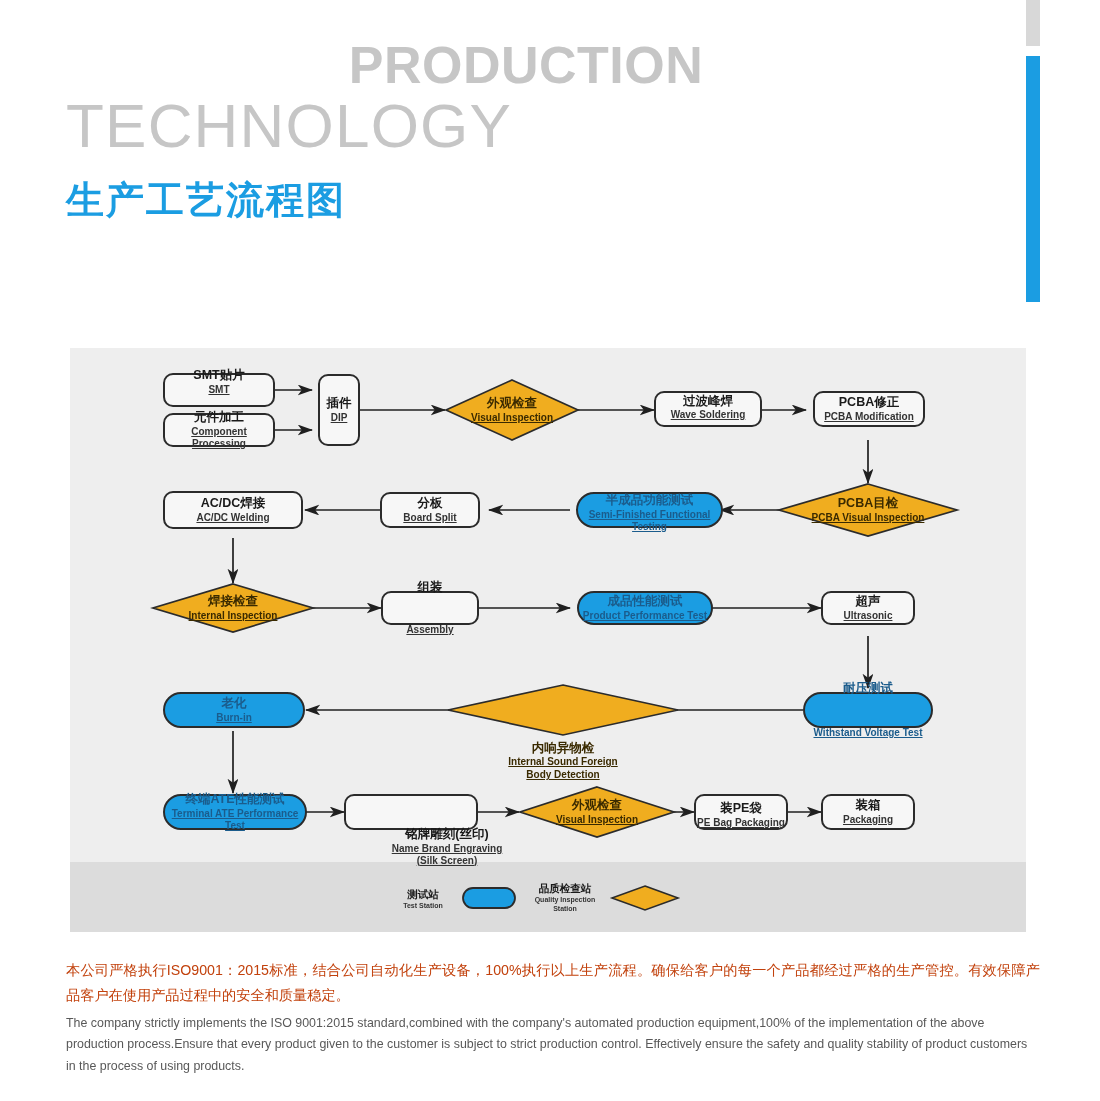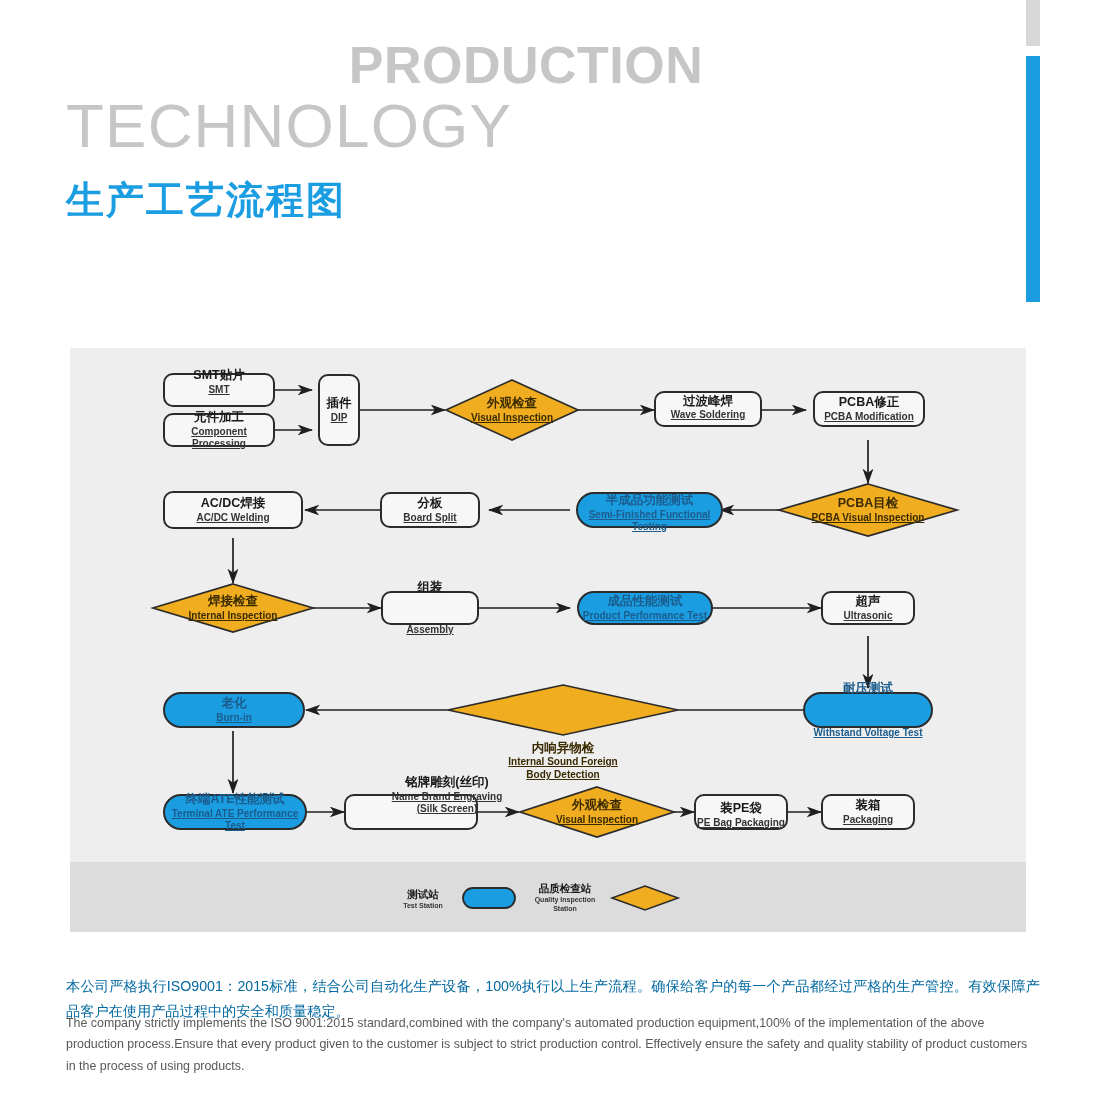--- a/index.html
+++ b/index.html
@@ -55,21 +55,21 @@
   .node.diamond .en{color:#3a2a00;}
 
   
   .lg{position:absolute;text-align:center;}
   .lg .cn{font-size:10.5px;font-weight:bold;color:#1a1a1a;line-height:1.2;}
   .lg .en{font-size:7px;font-weight:bold;color:#333;line-height:1.25;margin-top:1px;}
 
   
   .para-cn{
     position:absolute;left:66px;top:958px;width:974px;
-    font-size:14.2px;line-height:1.75;color:#0369a1;text-align:justify;margin-top:16px;
+    font-size:14.2px;line-height:1.75;color:#c2410c;text-align:justify;
   }
   .para-en{
     position:absolute;left:66px;top:1013px;width:974px;
     font-size:12.4px;line-height:1.72;color:#585858;text-align:left;
   }
 </style>
 </head>
 <body>
 
 <div class="bar-gray"></div>
@@ -225,21 +225,21 @@
 </div>
 <div class="node blue" style="left:164px;top:693px;width:140px;height:34px;">
   <span class="cn">老化</span>
   <span class="en">Burn-in</span>
 </div>
 
 <div class="node blue" style="left:164px;top:795px;width:142px;height:34px;">
   <span class="cn">终端ATE性能测试</span>
   <span class="en">Terminal ATE Performance Test</span>
 </div>
-<div class="node" style="left:345px;top:786px;width:132px;height:18px;padding-left:36px;">
+<div class="node" style="left:345px;top:838px;width:132px;height:18px;padding-left:36px;">
   <span class="cn">铭牌雕刻(丝印)</span>
   <span class="en">Name Brand Engraving (Silk Screen)</span>
 </div>
 <div class="node diamond" style="left:531px;top:793px;width:132px;height:38px;">
   <span class="cn">外观检查</span>
   <span class="en">Visual Inspection</span>
 </div>
 <div class="node" style="left:695px;top:795px;width:92px;height:40px;">
   <span class="cn">装PE袋</span>
   <span class="en">PE Bag Packaging</span>

